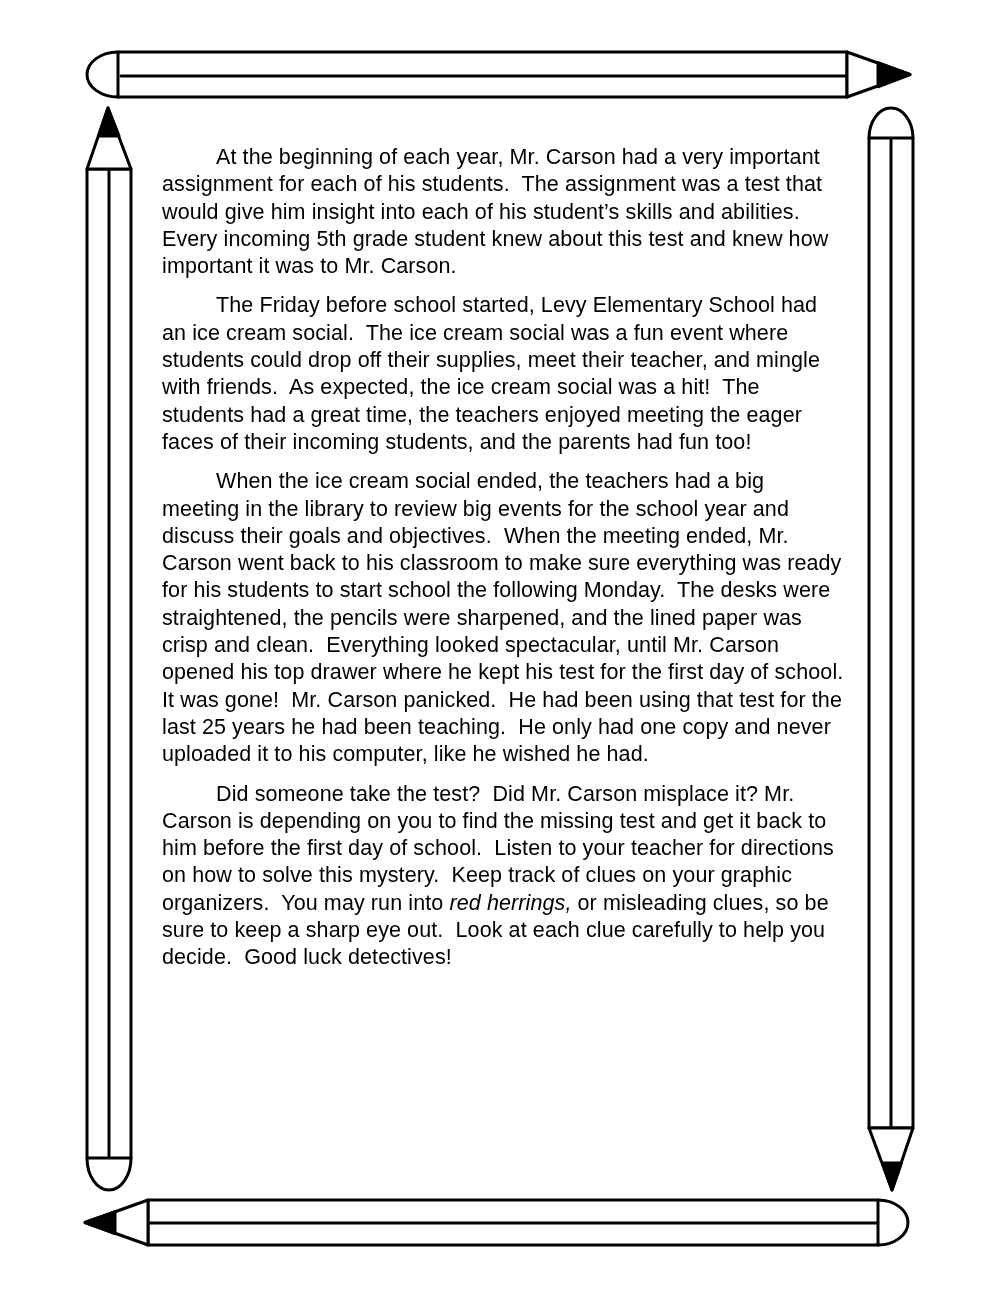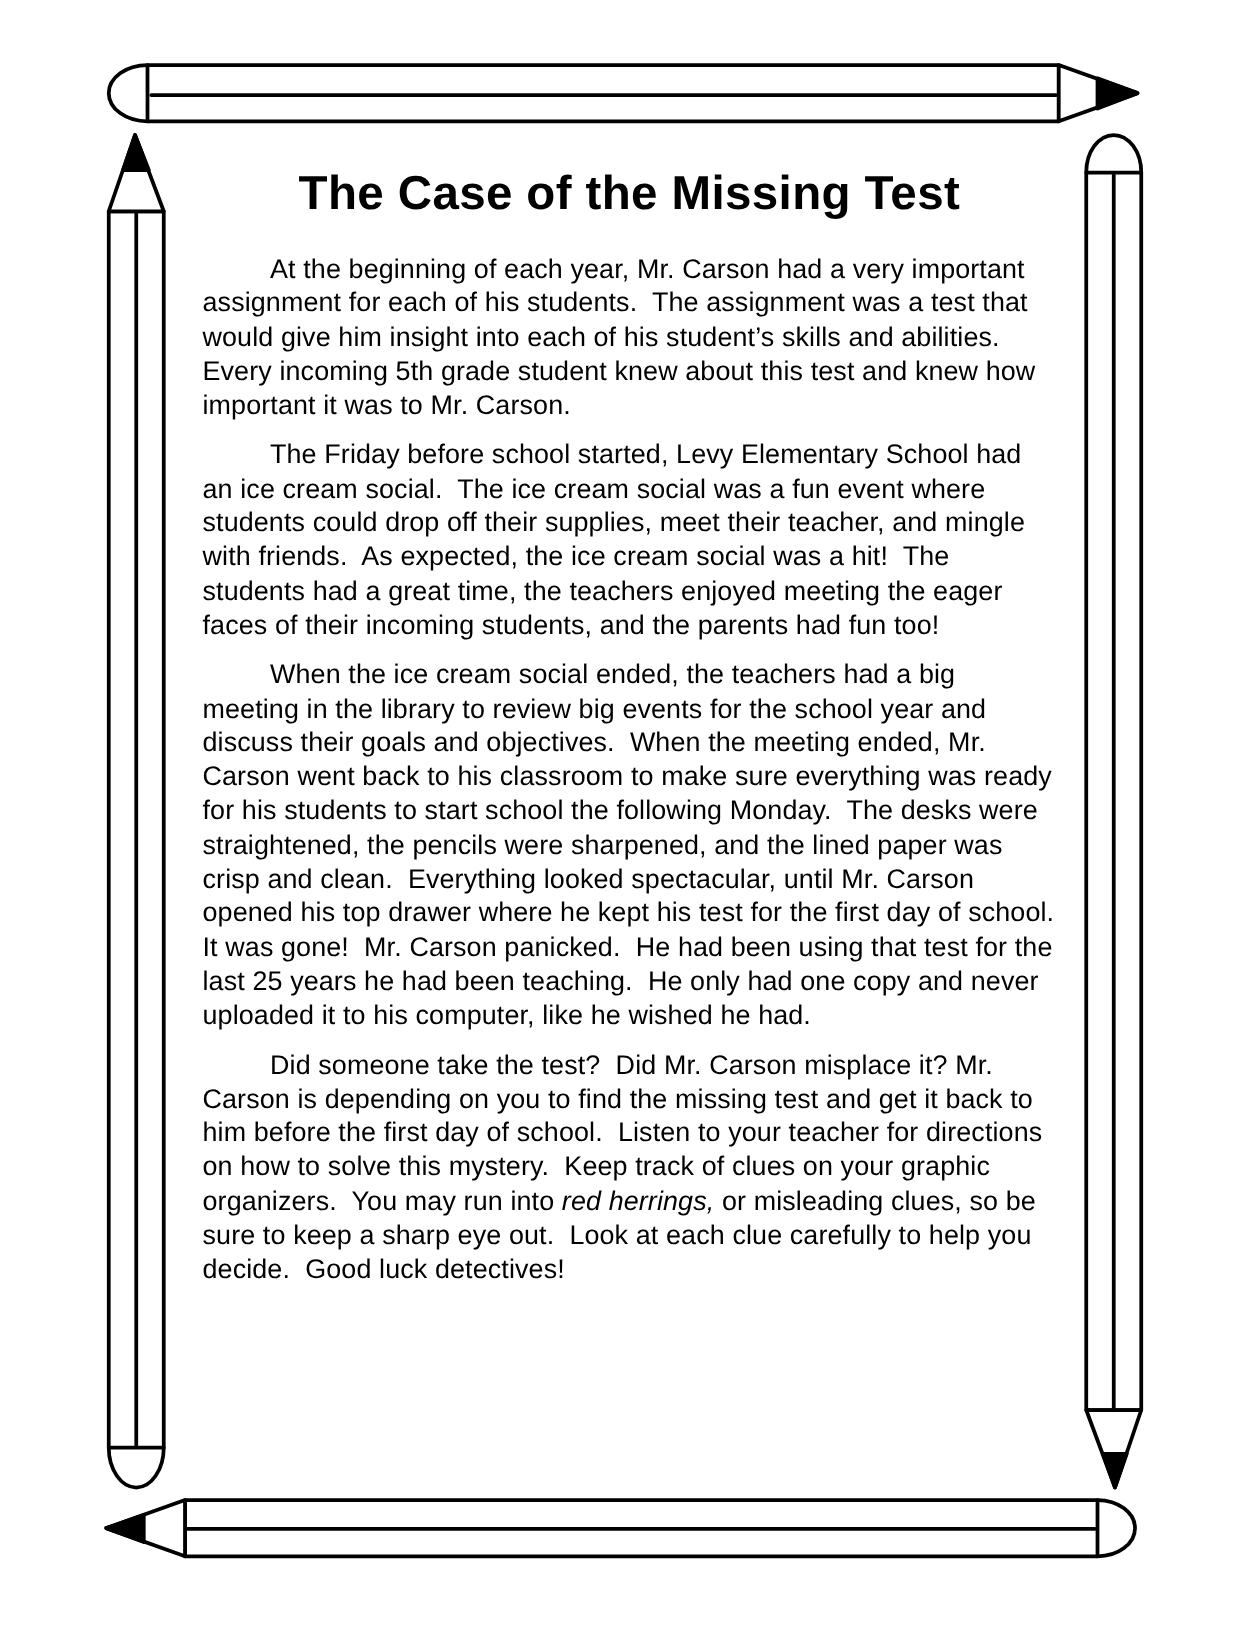--- a/index.html
+++ b/index.html
@@ -79,18 +79,17 @@
   <g stroke="#000000" stroke-width="3">
     <path d="M878,1200 A30,22.5 0 0 1 878,1245" fill="#ffffff"></path>
     <rect x="148" y="1200" width="730" height="45" fill="#ffffff"></rect>
     <line x1="150" y1="1223" x2="876" y2="1223"></line>
     <polygon points="148,1200 85,1222.5 148,1245" fill="#ffffff"></polygon>
     <polygon points="115,1212 85,1222.5 115,1233.6" fill="#000000"></polygon>
   </g>
 </svg>
 
 <main class="content">
-  <h1 class="title">The Case of the Missing Test</h1>
   <p class="story">At the beginning of each year, Mr. Carson had a very important assignment for each of his students.  The assignment was a test that would give him insight into each of his student’s skills and abilities.  Every incoming 5th grade student knew about this test and knew how important it was to Mr. Carson.</p>
   <p class="story">The Friday before school started, Levy Elementary School had an ice cream social.  The ice cream social was a fun event where students could drop off their supplies, meet their teacher, and mingle with friends.  As expected, the ice cream social was a hit!  The students had a great time, the teachers enjoyed meeting the eager faces of their incoming students, and the parents had fun too!</p>
   <p class="story">When the ice cream social ended, the teachers had a big meeting in the library to review big events for the school year and discuss their goals and objectives.  When the meeting ended, Mr. Carson went back to his classroom to make sure everything was ready for his students to start school the following Monday.  The desks were straightened, the pencils were sharpened, and the lined paper was crisp and clean.  Everything looked spectacular, until Mr. Carson opened his top drawer where he kept his test for the first day of school.  It was gone!  Mr. Carson panicked.  He had been using that test for the last 25 years he had been teaching.  He only had one copy and never uploaded it to his computer, like he wished he had.</p>
   <p class="story"><span>Did someone take the test?  Did Mr. Carson misplace it? Mr. Carson is depending on you to find the missing test and get it back to him before the first day of school.  Listen to your teacher for directions on how to solve this mystery.  Keep track of clues on your graphic organizers.  You may run into </span><em>red herrings,</em><span> or misleading clues, so be sure to keep a sharp eye out.  Look at each clue carefully to help you decide.  Good luck detectives!</span></p>
 </main>
 
 </body></html>

